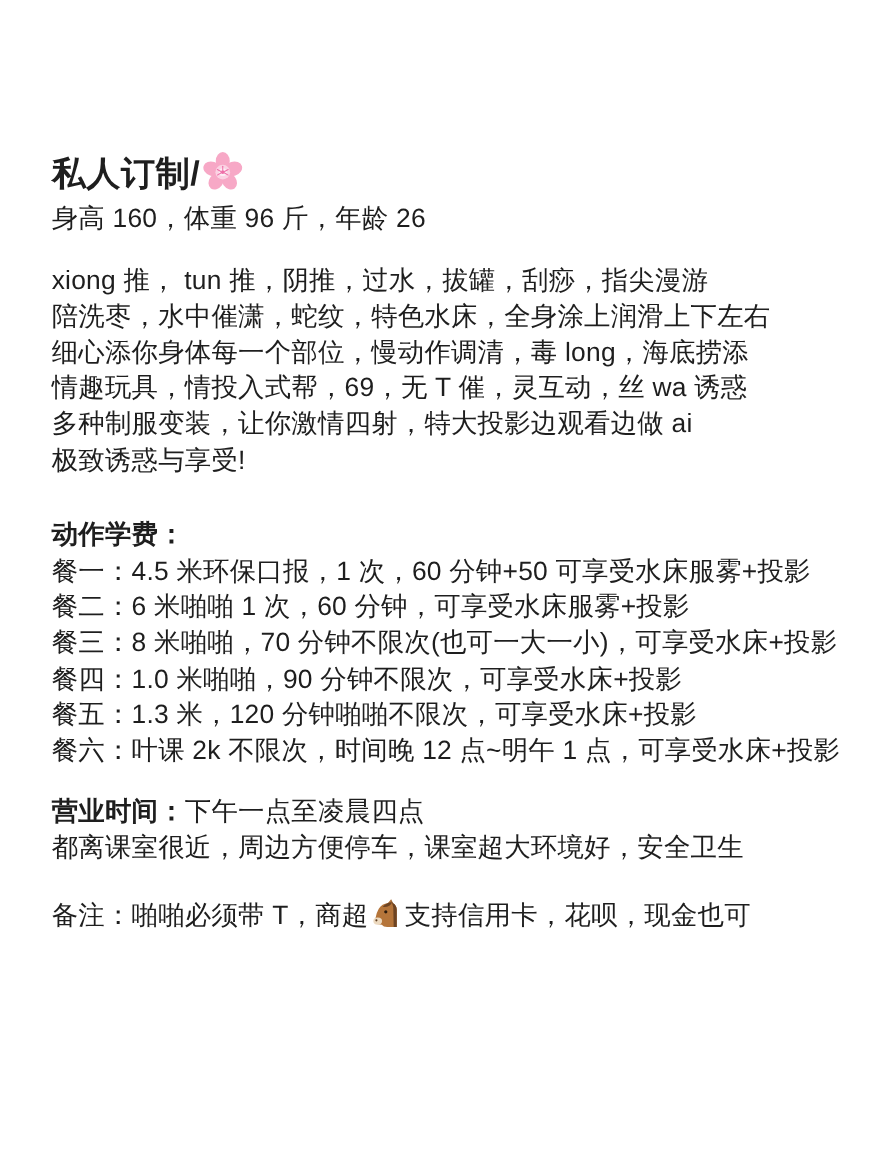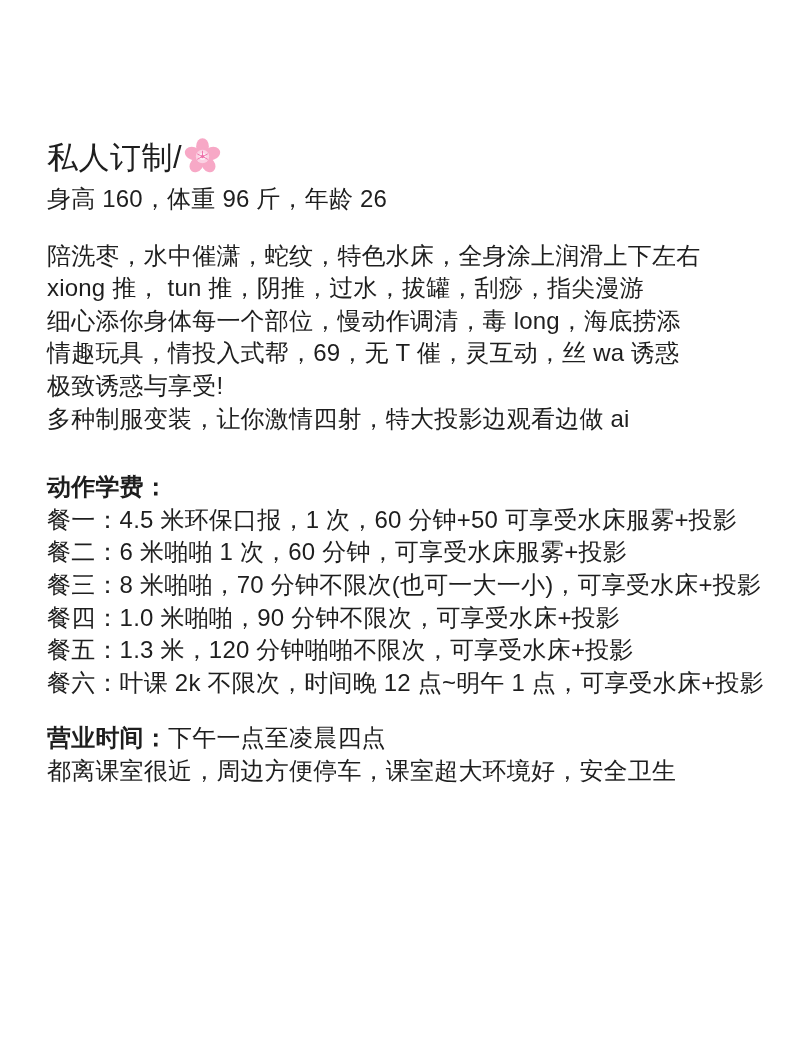--- a/index.html
+++ b/index.html
@@ -11,21 +11,21 @@
     color: #1e1e1e;
     font-family: "Liberation Sans", "DejaVu Sans", sans-serif;
     overflow: hidden;
   }
   .doc {
     padding: 138px 36px 0 47px;
   }
   .title {
     margin: 0;
     font-size: 31px;
-    font-weight: 400;
+    font-weight: 700;
     line-height: 40px;
     letter-spacing: 0.5px;
     white-space: nowrap;
   }
   .title .blossom {
     display: inline-block;
     width: 37px;
     height: 37px;
     vertical-align: -7px;
     margin-left: 2px;
@@ -72,37 +72,45 @@
           <line x1="19.6" y1="18.8" x2="22.8" y2="20.6"></line>
           <line x1="16.4" y1="18.8" x2="13.2" y2="20.6"></line>
           <line x1="16.4" y1="17.4" x2="13.2" y2="15.6"></line>
         </g>
       </g>
     </svg></span></h1>
 
   <p class="line profile-line">身高 160，体重 96 斤，年龄 26</p>
 
   <section class="section-services">
+    <p class="line">xiong 推， tun 推，阴推，过水，拔罐，刮痧，指尖漫游</p>
     <p class="line">陪洗枣，水中催潇，蛇纹，特色水床，全身涂上润滑上下左右</p>
-    <p class="line">xiong 推， tun 推，阴推，过水，拔罐，刮痧，指尖漫游</p>
     <p class="line">细心添你身体每一个部位，慢动作调清，毒 long，海底捞添</p>
     <p class="line">情趣玩具，情投入式帮，69，无 T 催，灵互动，丝 wa 诱惑</p>
+    <p class="line">多种制服变装，让你激情四射，特大投影边观看边做 ai</p>
     <p class="line">极致诱惑与享受!</p>
-    <p class="line">多种制服变装，让你激情四射，特大投影边观看边做 ai</p>
   </section>
 
   <section class="section-pricing">
     <p class="line bold">动作学费：</p>
     <p class="line">餐一：4.5 米环保口报，1 次，60 分钟+50 可享受水床服雾+投影</p>
     <p class="line">餐二：6 米啪啪 1 次，60 分钟，可享受水床服雾+投影</p>
     <p class="line">餐三：8 米啪啪，70 分钟不限次(也可一大一小)，可享受水床+投影</p>
     <p class="line">餐四：1.0 米啪啪，90 分钟不限次，可享受水床+投影</p>
     <p class="line">餐五：1.3 米，120 分钟啪啪不限次，可享受水床+投影</p>
     <p class="line">餐六：叶课 2k 不限次，时间晚 12 点~明午 1 点，可享受水床+投影</p>
   </section>
 
   <section class="section-business">
     <p class="line"><span class="bold">营业时间：</span><span>下午一点至凌晨四点</span></p>
     <p class="line">都离课室很近，周边方便停车，课室超大环境好，安全卫生</p>
   </section>
 
+  <p class="line note-line"><span>备注：啪啪必须带 T，商超</span><span class="horse"><svg width="31" height="31" viewBox="0 0 32 32" aria-hidden="true">
+      <path d="M5.5 20.5 Q3.6 22.5 4.6 24.4 Q5.4 25.8 8.2 26 L11.4 26.4 Q13 28.6 16.5 28.6 L25.5 28.6 L25.5 12.5 Q25.5 8.2 21.8 6 L20.2 2.6 L17.2 6.2 Q11.6 7 8.6 11.6 Q6.6 14.8 5.5 20.5 Z" fill="#b5753a"></path>
+      <path d="M20.2 2.6 L21.8 6 Q25.5 8.2 25.5 12.5 L25.5 28.6 L22.6 28.6 L22.2 10.2 Z" fill="#6d4423"></path>
+      <path d="M17.2 6.2 Q14 7.6 12.2 9.8 Q15.8 10.4 18.9 8.4 Q20.9 7.1 20.9 5.2 Z" fill="#6d4423"></path>
+      <ellipse cx="7.6" cy="23" rx="4.1" ry="3.4" fill="#ecd9bf"></ellipse>
+      <circle cx="6.4" cy="22.4" r="1" fill="#5b3a1e"></circle>
+      <circle cx="15.2" cy="14.4" r="1.5" fill="#2b1a0c"></circle>
+    </svg></span><span>支持信用卡，花呗，现金也可</span></p>
 
 </div>
 
 </body></html>

